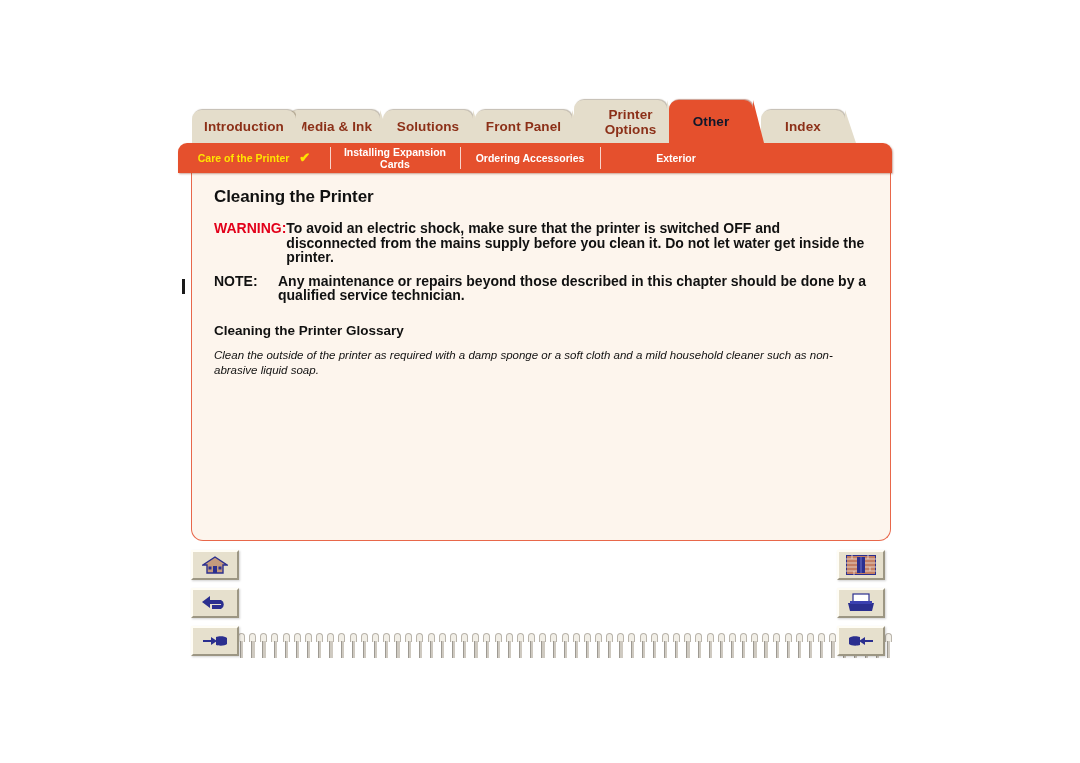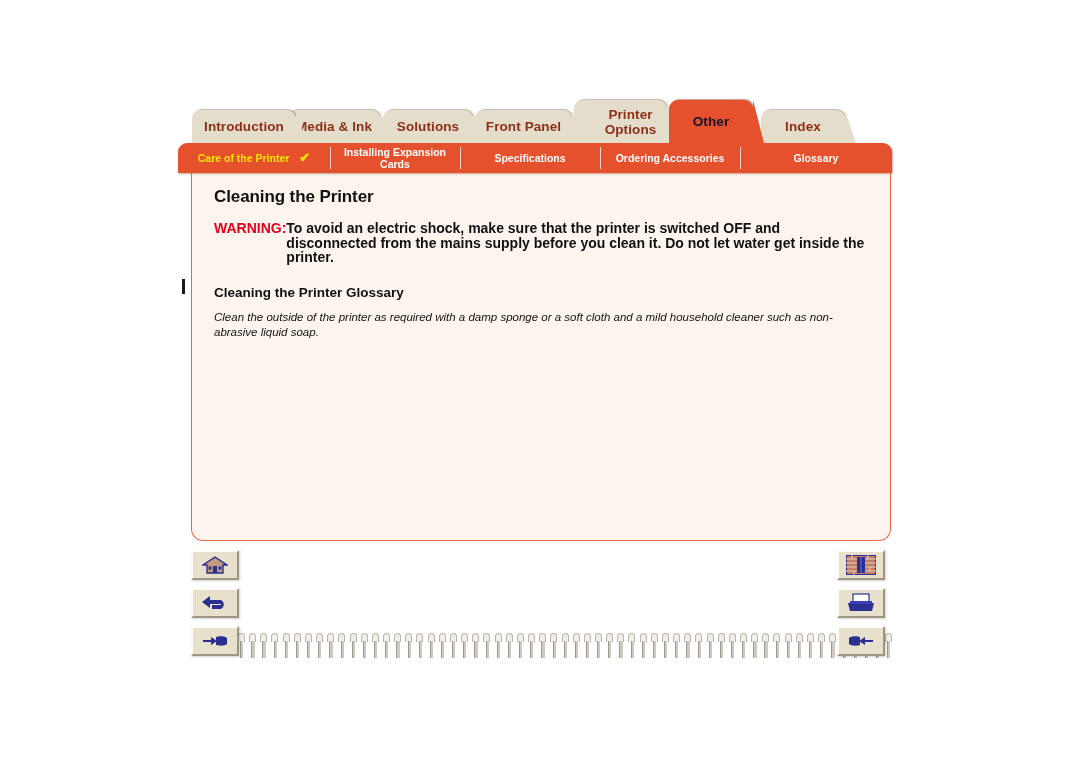--- a/index.html
+++ b/index.html
@@ -249,39 +249,40 @@
 
   <div id="subbar">
       <div class="subtab cur" style="width: 152px;">
         <span>Care of the Printer</span>
         <span class="chk">✔</span>
       </div>
       <div class="subtab" style="width: 130px;">
         <span>Installing Expansion<br>Cards</span>
       </div>
       <div class="subtab" style="width: 140px;">
-        <span>Specifications</span>
-      </div>
-      <div class="subtab" style="width: 140px;">
         <span>Ordering Accessories</span>
       </div>
       <div class="subtab" style="width: 152px;">
-        <span>Glossary</span>
+        <span>Exterior</span>
       </div>
     </div>
 
   <div id="page">
     <div id="changebar"></div>
     <div class="pagepad">
       <h1 class="title">Cleaning the Printer</h1>
 
       <div id="admon-list">
           <div class="admon">
             <div class="tag" style="color: rgb(226, 0, 26);">WARNING:</div>
             <div class="txt">To avoid an electric shock, make sure that the printer is switched OFF and disconnected from the mains supply before you clean it. Do not let water get inside the printer.</div>
+          </div>
+          <div class="admon">
+            <div class="tag" style="color: rgb(17, 17, 17);">NOTE:</div>
+            <div class="txt">Any maintenance or repairs beyond those described in this chapter should be done by a qualified service technician.</div>
           </div>
         </div>
 
       <h2 class="sub">Cleaning the Printer Glossary</h2>
       <p class="body">Clean the outside of the printer as required with a damp sponge or a soft cloth and a mild household cleaner such as non-abrasive liquid soap.</p>
     </div>
   </div>
 
   <div id="spiral">
       <div class="ring" style="left: 0px;">

